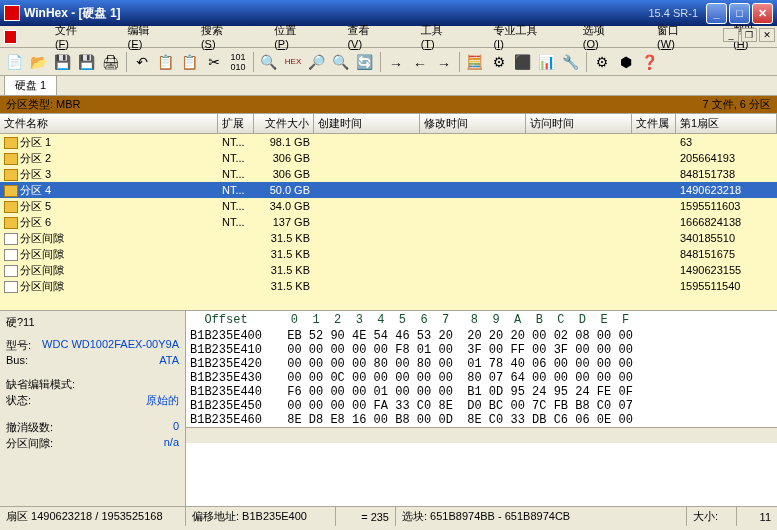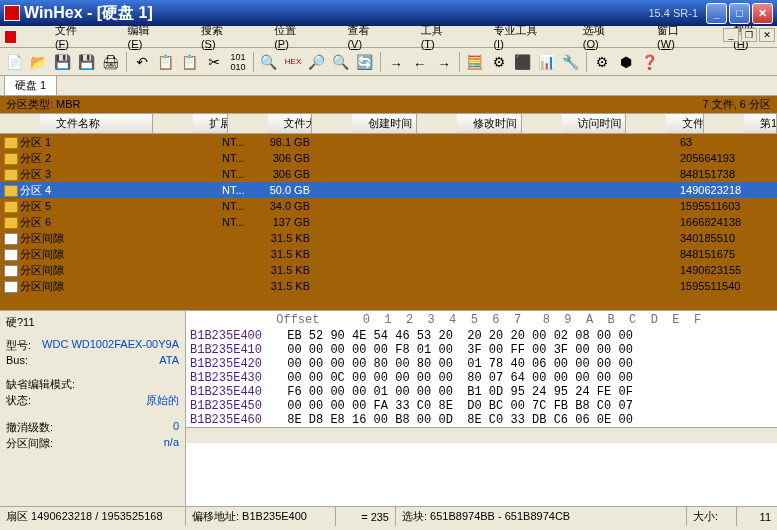--- a/index.html
+++ b/index.html
@@ -1,52 +1,52 @@
 <!DOCTYPE html>
 <html><head>
 <meta charset="utf-8">
 <style>
 * { margin: 0; padding: 0; box-sizing: border-box; }
 body { font-family: Tahoma, "Microsoft YaHei", sans-serif; font-size: 11px; background: #ece9d8; width: 777px; height: 530px; overflow: hidden; }
 .titlebar { height: 26px; background: linear-gradient(#3b77dd, #0a246a); color: white; display: flex; align-items: center; padding: 0 4px; }
 .titlebar-icon { width: 16px; height: 16px; background: #d00; margin-right: 4px; border: 1px solid #fff; }
-.titlebar-text { flex: 1; font-weight: bold; font-size: 16px; }
+.titlebar-text { flex: 1; font-weight: bold; font-size: 12px; }
 .titlebar-version { color: #cde; margin-right: 8px; }
 .winbtns { display: flex; gap: 2px; }
 .winbtn { width: 21px; height: 21px; background: linear-gradient(#7ba4e8, #3764c9); border: 1px solid #fff; border-radius: 3px; display: flex; align-items: center; justify-content: center; color: white; font-weight: bold; }
 .winbtn.close { background: linear-gradient(#e88, #c33); }
 .menubar { height: 22px; background: #ece9d8; display: flex; align-items: center; padding: 0 4px; border-bottom: 1px solid #aca899; position: relative; }
 .menuitem { padding: 18px 6px; cursor: default; margin-left: 28px; }
 .menuitem u { text-decoration: underline; }
 .menu-right { position: absolute; right: 2px; top: 2px; display: flex; gap: 2px; }
 .mdi-btn { width: 16px; height: 14px; border: 1px solid #aca899; background: #ece9d8; font-size: 9px; display: flex; align-items: center; justify-content: center; }
 .toolbar { height: 28px; background: #ece9d8; display: flex; align-items: center; padding: 2px 4px; gap: 2px; border-bottom: 1px solid #aca899; }
 .tbtn { width: 22px; height: 22px; display: flex; align-items: center; justify-content: center; font-size: 14px; }
 .tsep { width: 1px; height: 20px; background: #aca899; margin: 0 2px; }
 .tabbar { height: 20px; background: #ece9d8; display: flex; align-items: flex-end; padding-left: 4px; border-bottom: 1px solid #aca899; }
 .tab { padding: 2px 10px; background: #fff; border: 1px solid #aca899; border-bottom: none; font-size: 11px; }
 .infobar { height: 18px; background: #a16207; display: flex; align-items: center; padding: 0 6px; border-bottom: 1px solid #aca899; }
 .infobar .left { flex: 1; }
 .infobar .right { text-align: right; }
 .fileheader { height: 20px; background: #ece9d8; display: flex; border-bottom: 1px solid #aca899; }
-.fhcell { border-right: 1px solid #aca899; padding: 2px 16px; background: linear-gradient(#fff, #e3e1d5); overflow: hidden; white-space: nowrap; margin-left: 40px; }
-.filelist { height: 176px; background: #a16207; overflow-y: scroll; }
+.fhcell { border-right: 1px solid #aca899; padding: 2px 4px; background: linear-gradient(#fff, #e3e1d5); overflow: hidden; white-space: nowrap; }
+.filelist { height: 176px; background: #fef9c3; overflow-y: scroll; }
 .filerow { height: 16px; display: flex; align-items: center; }
 .filerow.sel { background: #316ac5; color: white; }
 .fcell { padding: 0 4px; overflow: hidden; white-space: nowrap; }
 .ficon { width: 14px; height: 12px; display: inline-block; background: #f0c040; border: 1px solid #b08000; margin-right: 2px; vertical-align: middle; }
 .ficon.gap { background: #fff; border: 1px solid #888; }
 .lowersplit { display: flex; height: 196px; border-top: 1px solid #aca899; }
 .leftpanel { width: 186px; background: #ece9d8; padding: 4px 6px; border-right: 1px solid #aca899; font-size: 11px; }
 .lprow { display: flex; justify-content: space-between; margin: 1px 0; }
 .lprow .val { color: #0046d5; }
 .hexpanel { flex: 1; background: #fff; font-family: Courier, monospace; font-size: 12px; overflow: auto; position: relative; }
-.hexheader { color: #737373; padding: 2px 4px; white-space: pre; text-align: center; }
+.hexheader { color: #14532d; padding: 2px 4px; white-space: pre; }
 .hexrow { padding: 0 4px; white-space: pre; }
-.hexoff { color: #4c1d95; display: inline-block; width: 90px; }
+.hexoff { color: #000000; display: inline-block; width: 90px; }
 .hexscroll-h { height: 16px; background: #ece9d8; border-top: 1px solid #aca899; }
 .statusbar { height: 20px; background: #ece9d8; display: flex; align-items: center; border-top: 1px solid #aca899; }
 .sbcell { padding: 2px 6px; border-right: 1px solid #aca899; height: 100%; display: flex; align-items: center; }
 </style>
 </head>
 <body>
 
 <div class="titlebar">
   <div class="titlebar-icon"></div>
   <div class="titlebar-text">

